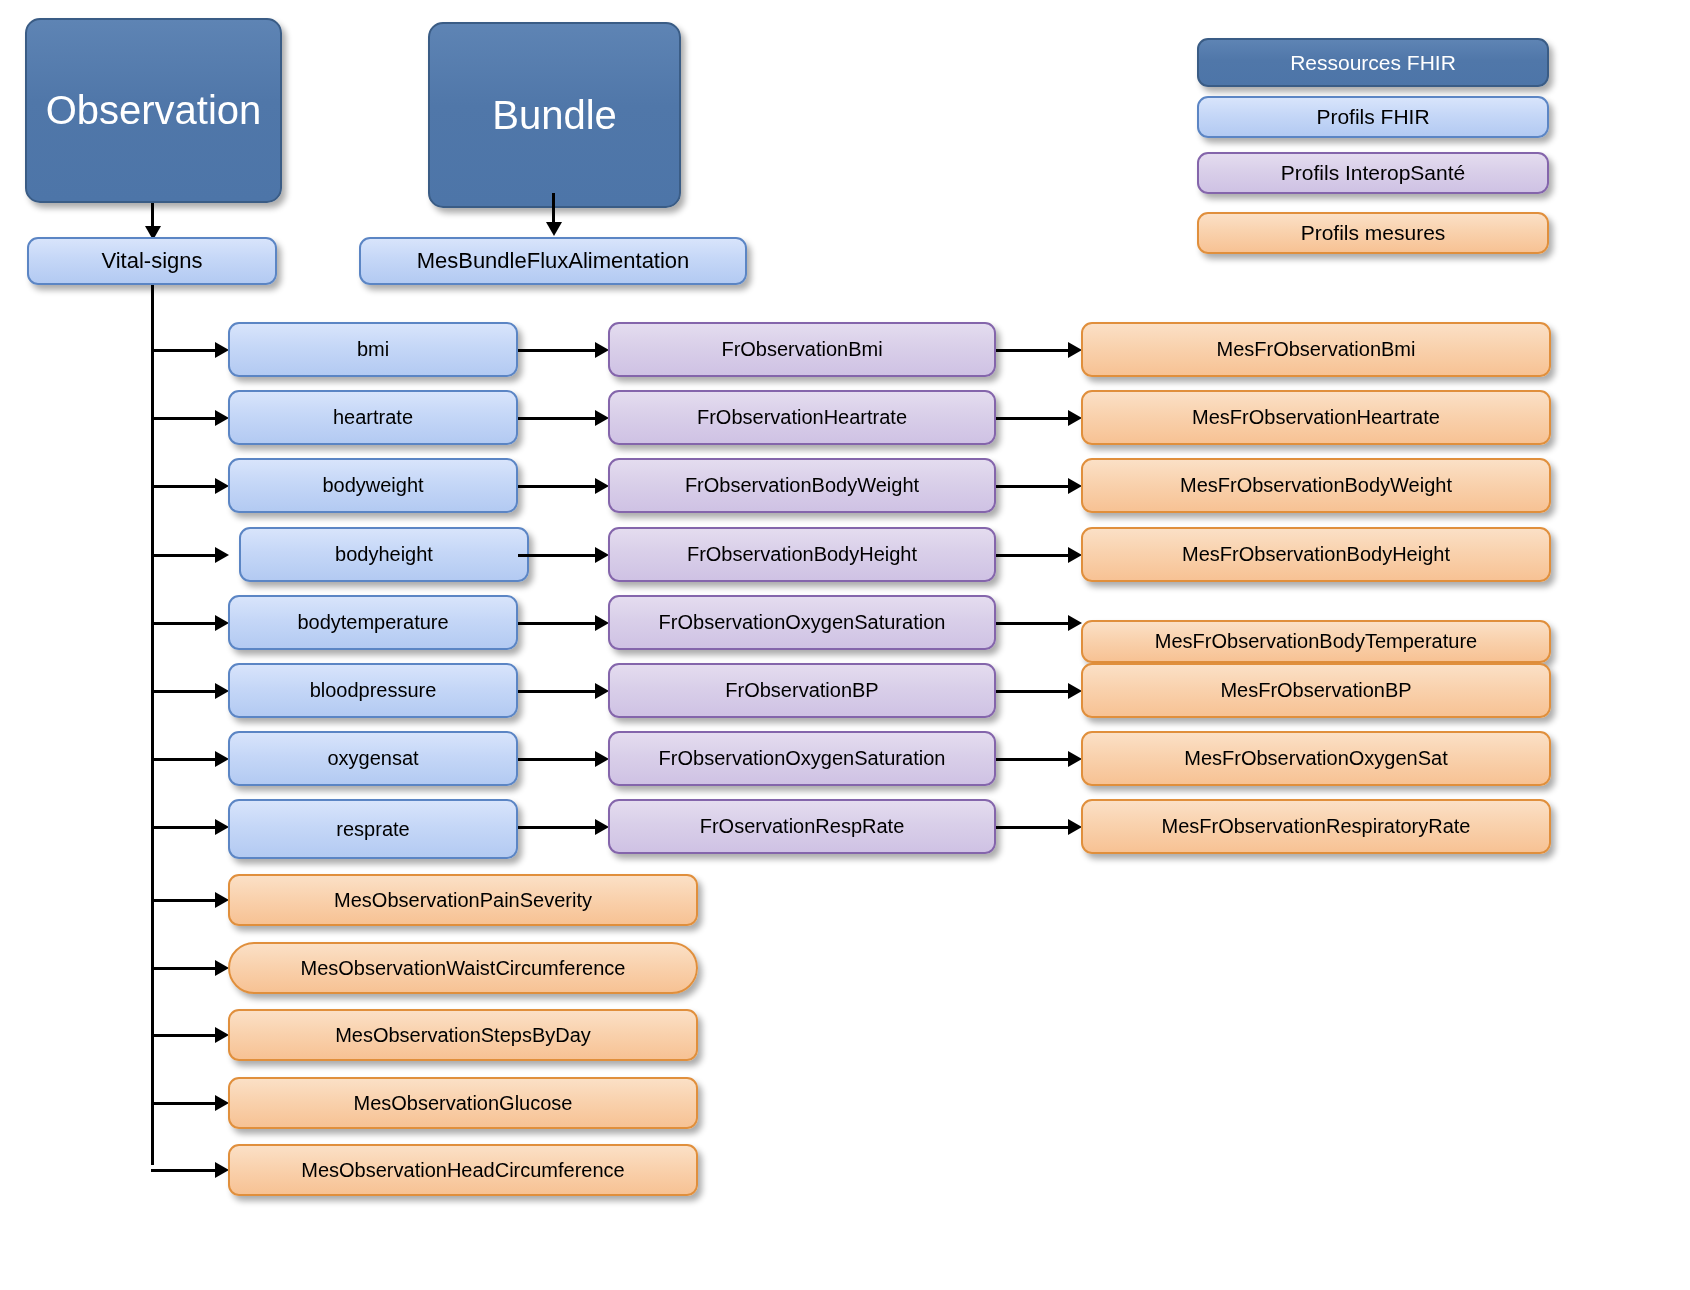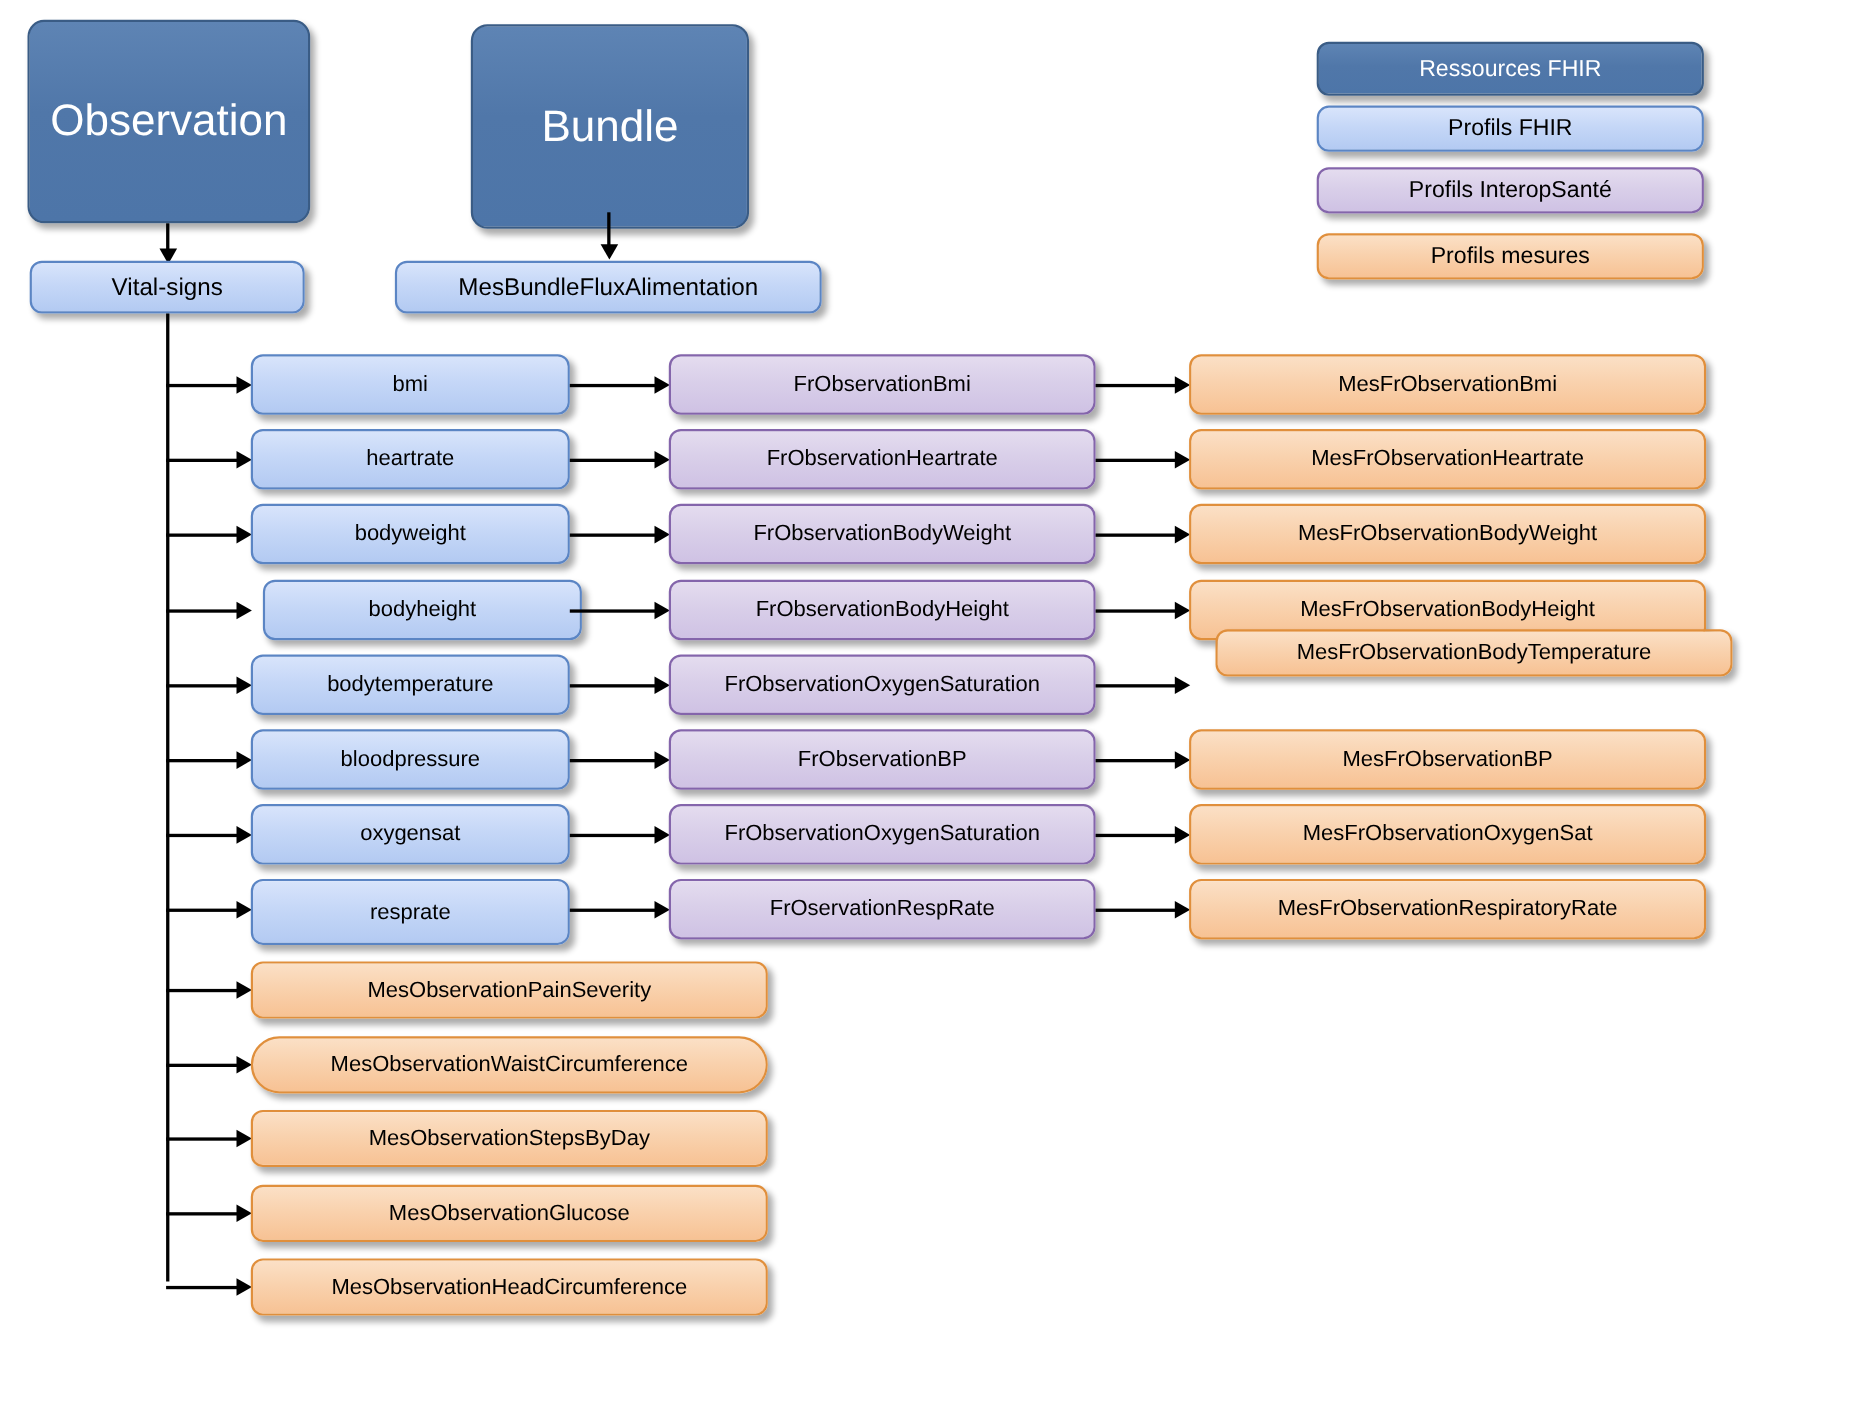--- a/index.html
+++ b/index.html
@@ -179,21 +179,21 @@
       <div class="node n-fhir sml" style="left: 228px; top: 595px; width: 290px; height: 55px;">
         <span>bodytemperature</span>
       </div>
       <div class="ln hline" style="left: 518px; top: 621.5px; width: 79px;"></div>
       <div class="arrow-r" style="left: 595px; top: 614.5px;"></div>
       <div class="node n-intero sml" style="left: 608px; top: 595px; width: 388px; height: 55px;">
         <span>FrObservationOxygenSaturation</span>
       </div>
       <div class="ln hline" style="left: 996px; top: 621.5px; width: 74px;"></div>
       <div class="arrow-r" style="left: 1068px; top: 614.5px;"></div>
-      <div class="node n-mes sml" style="left: 1081px; top: 572px; width: 470px; height: 43px; margin-left: 24px;">
+      <div class="node n-mes sml" style="left: 1081px; top: 620px; width: 470px; height: 43px;">
         <span>MesFrObservationBodyTemperature</span>
       </div>
       <div class="ln hline" style="left: 151px; top: 689.5px; width: 66px;"></div>
       <div class="arrow-r" style="left: 215px; top: 682.5px;"></div>
       <div class="node n-fhir sml" style="left: 228px; top: 663px; width: 290px; height: 55px;">
         <span>bloodpressure</span>
       </div>
       <div class="ln hline" style="left: 518px; top: 689.5px; width: 79px;"></div>
       <div class="arrow-r" style="left: 595px; top: 682.5px;"></div>
       <div class="node n-intero sml" style="left: 608px; top: 663px; width: 388px; height: 55px;">

